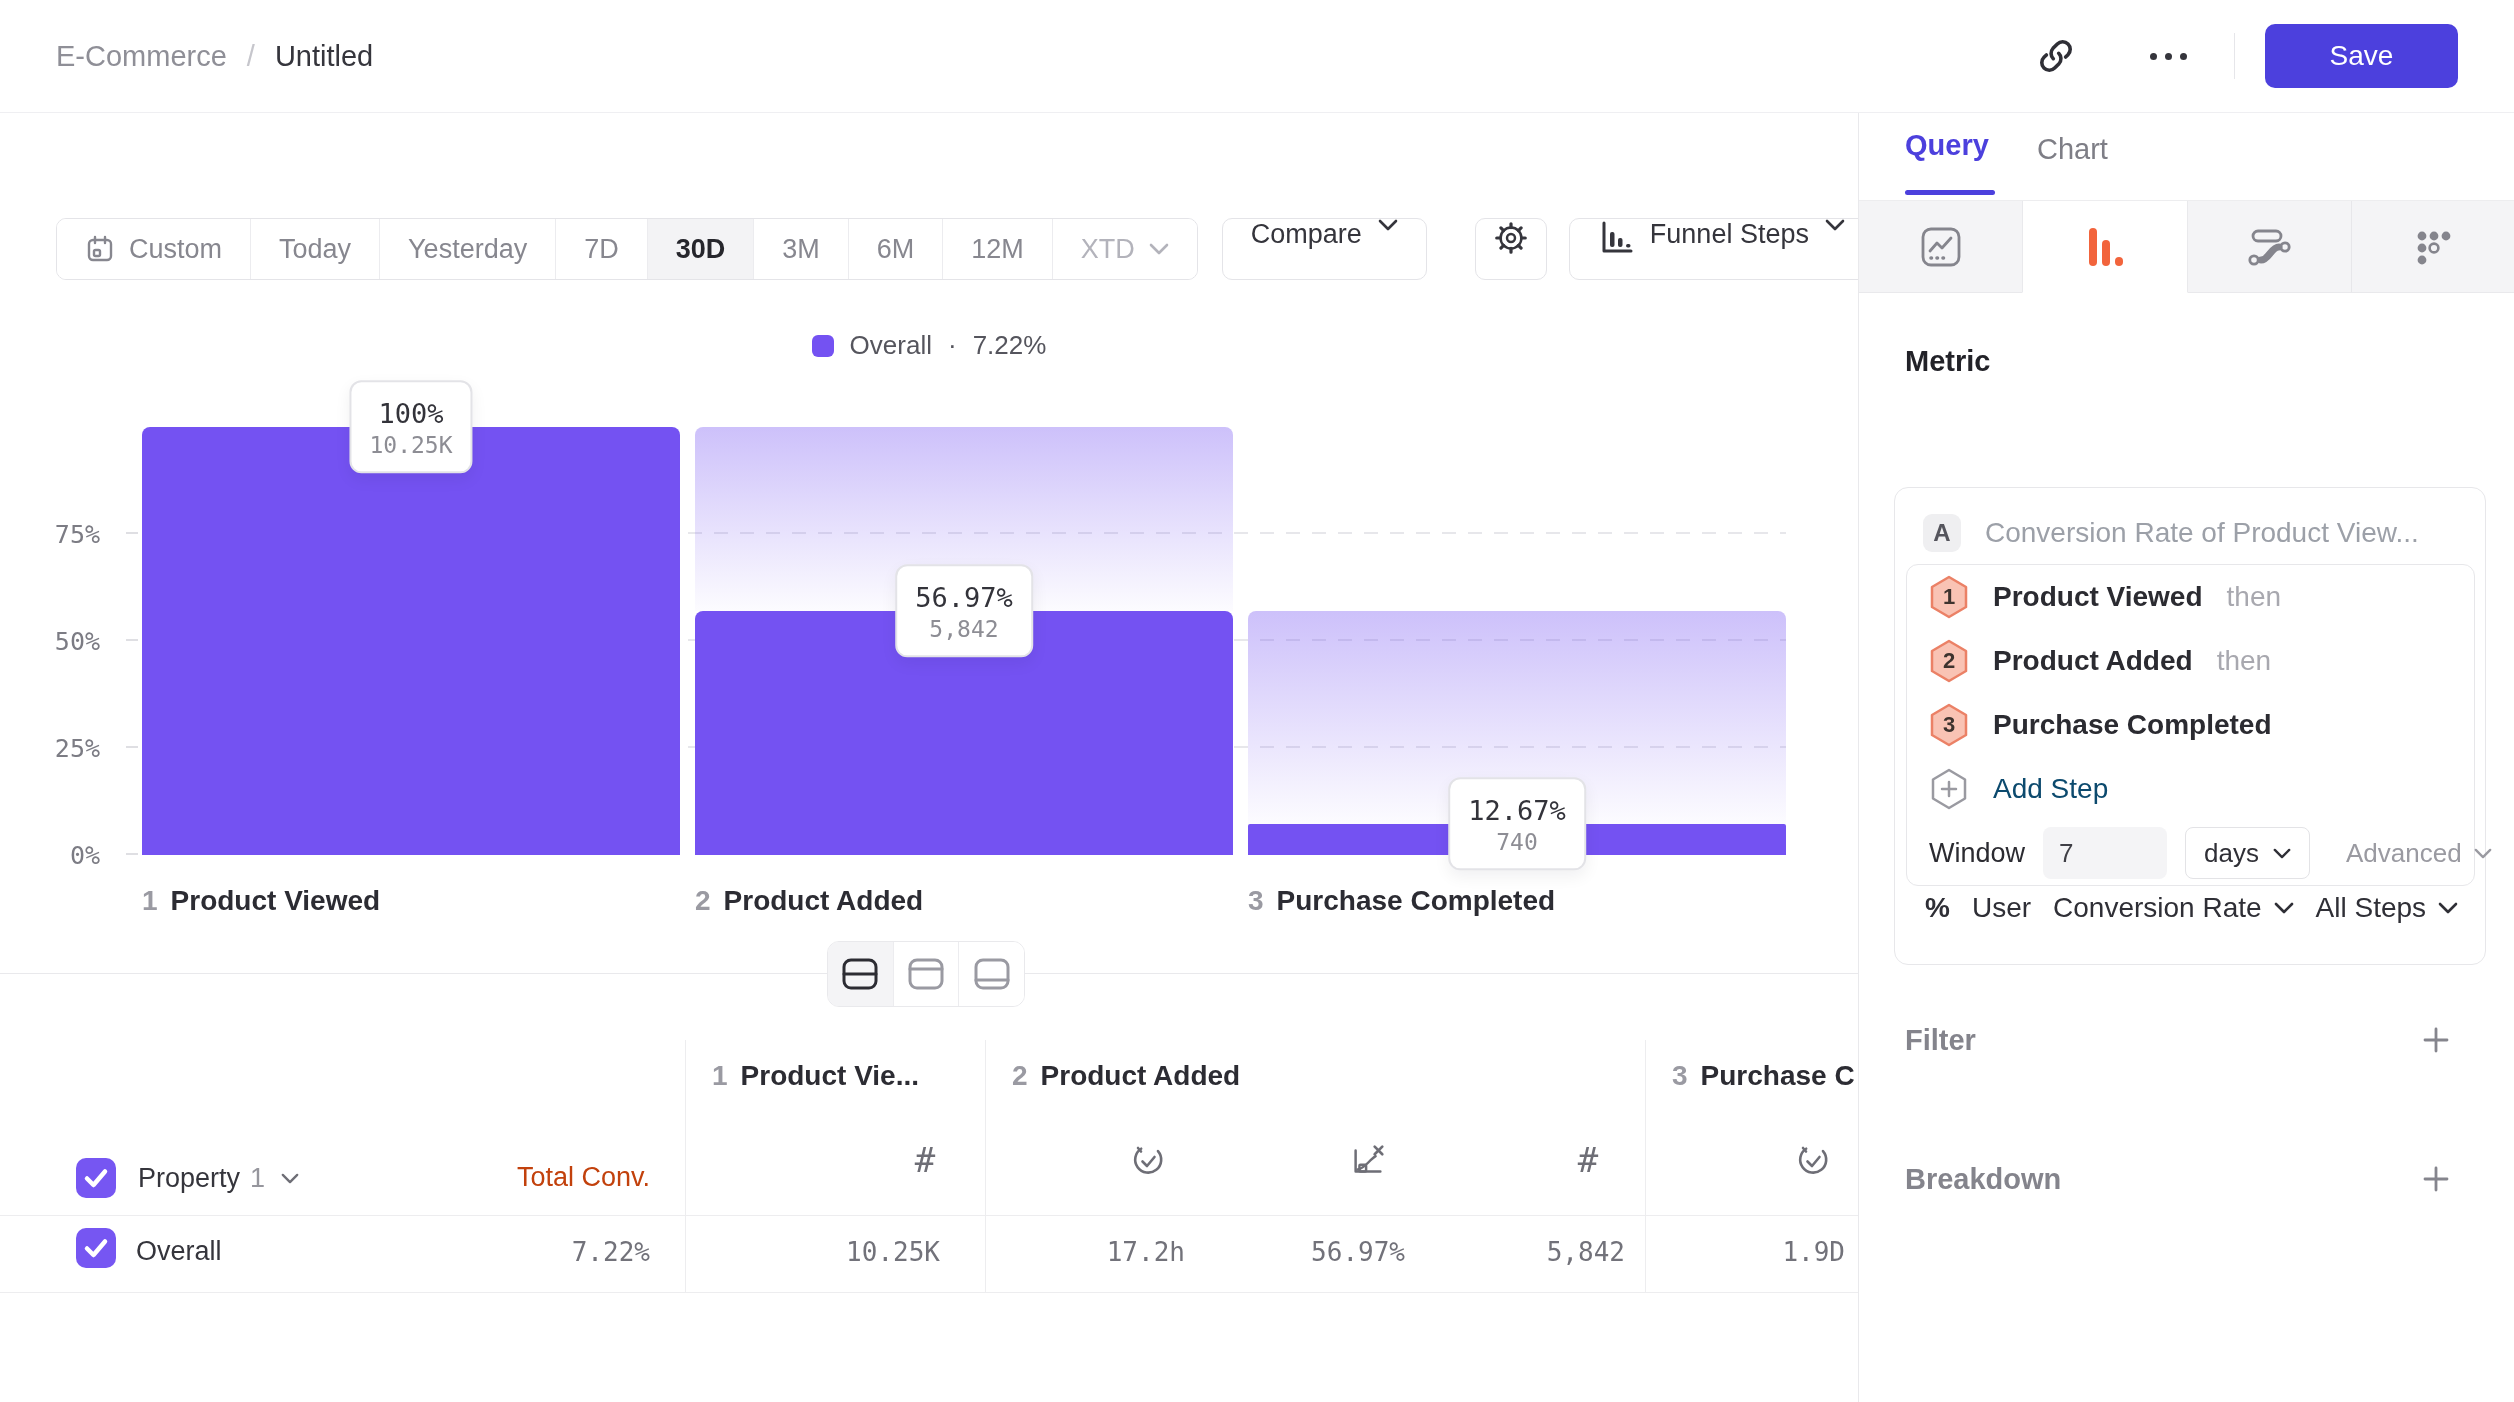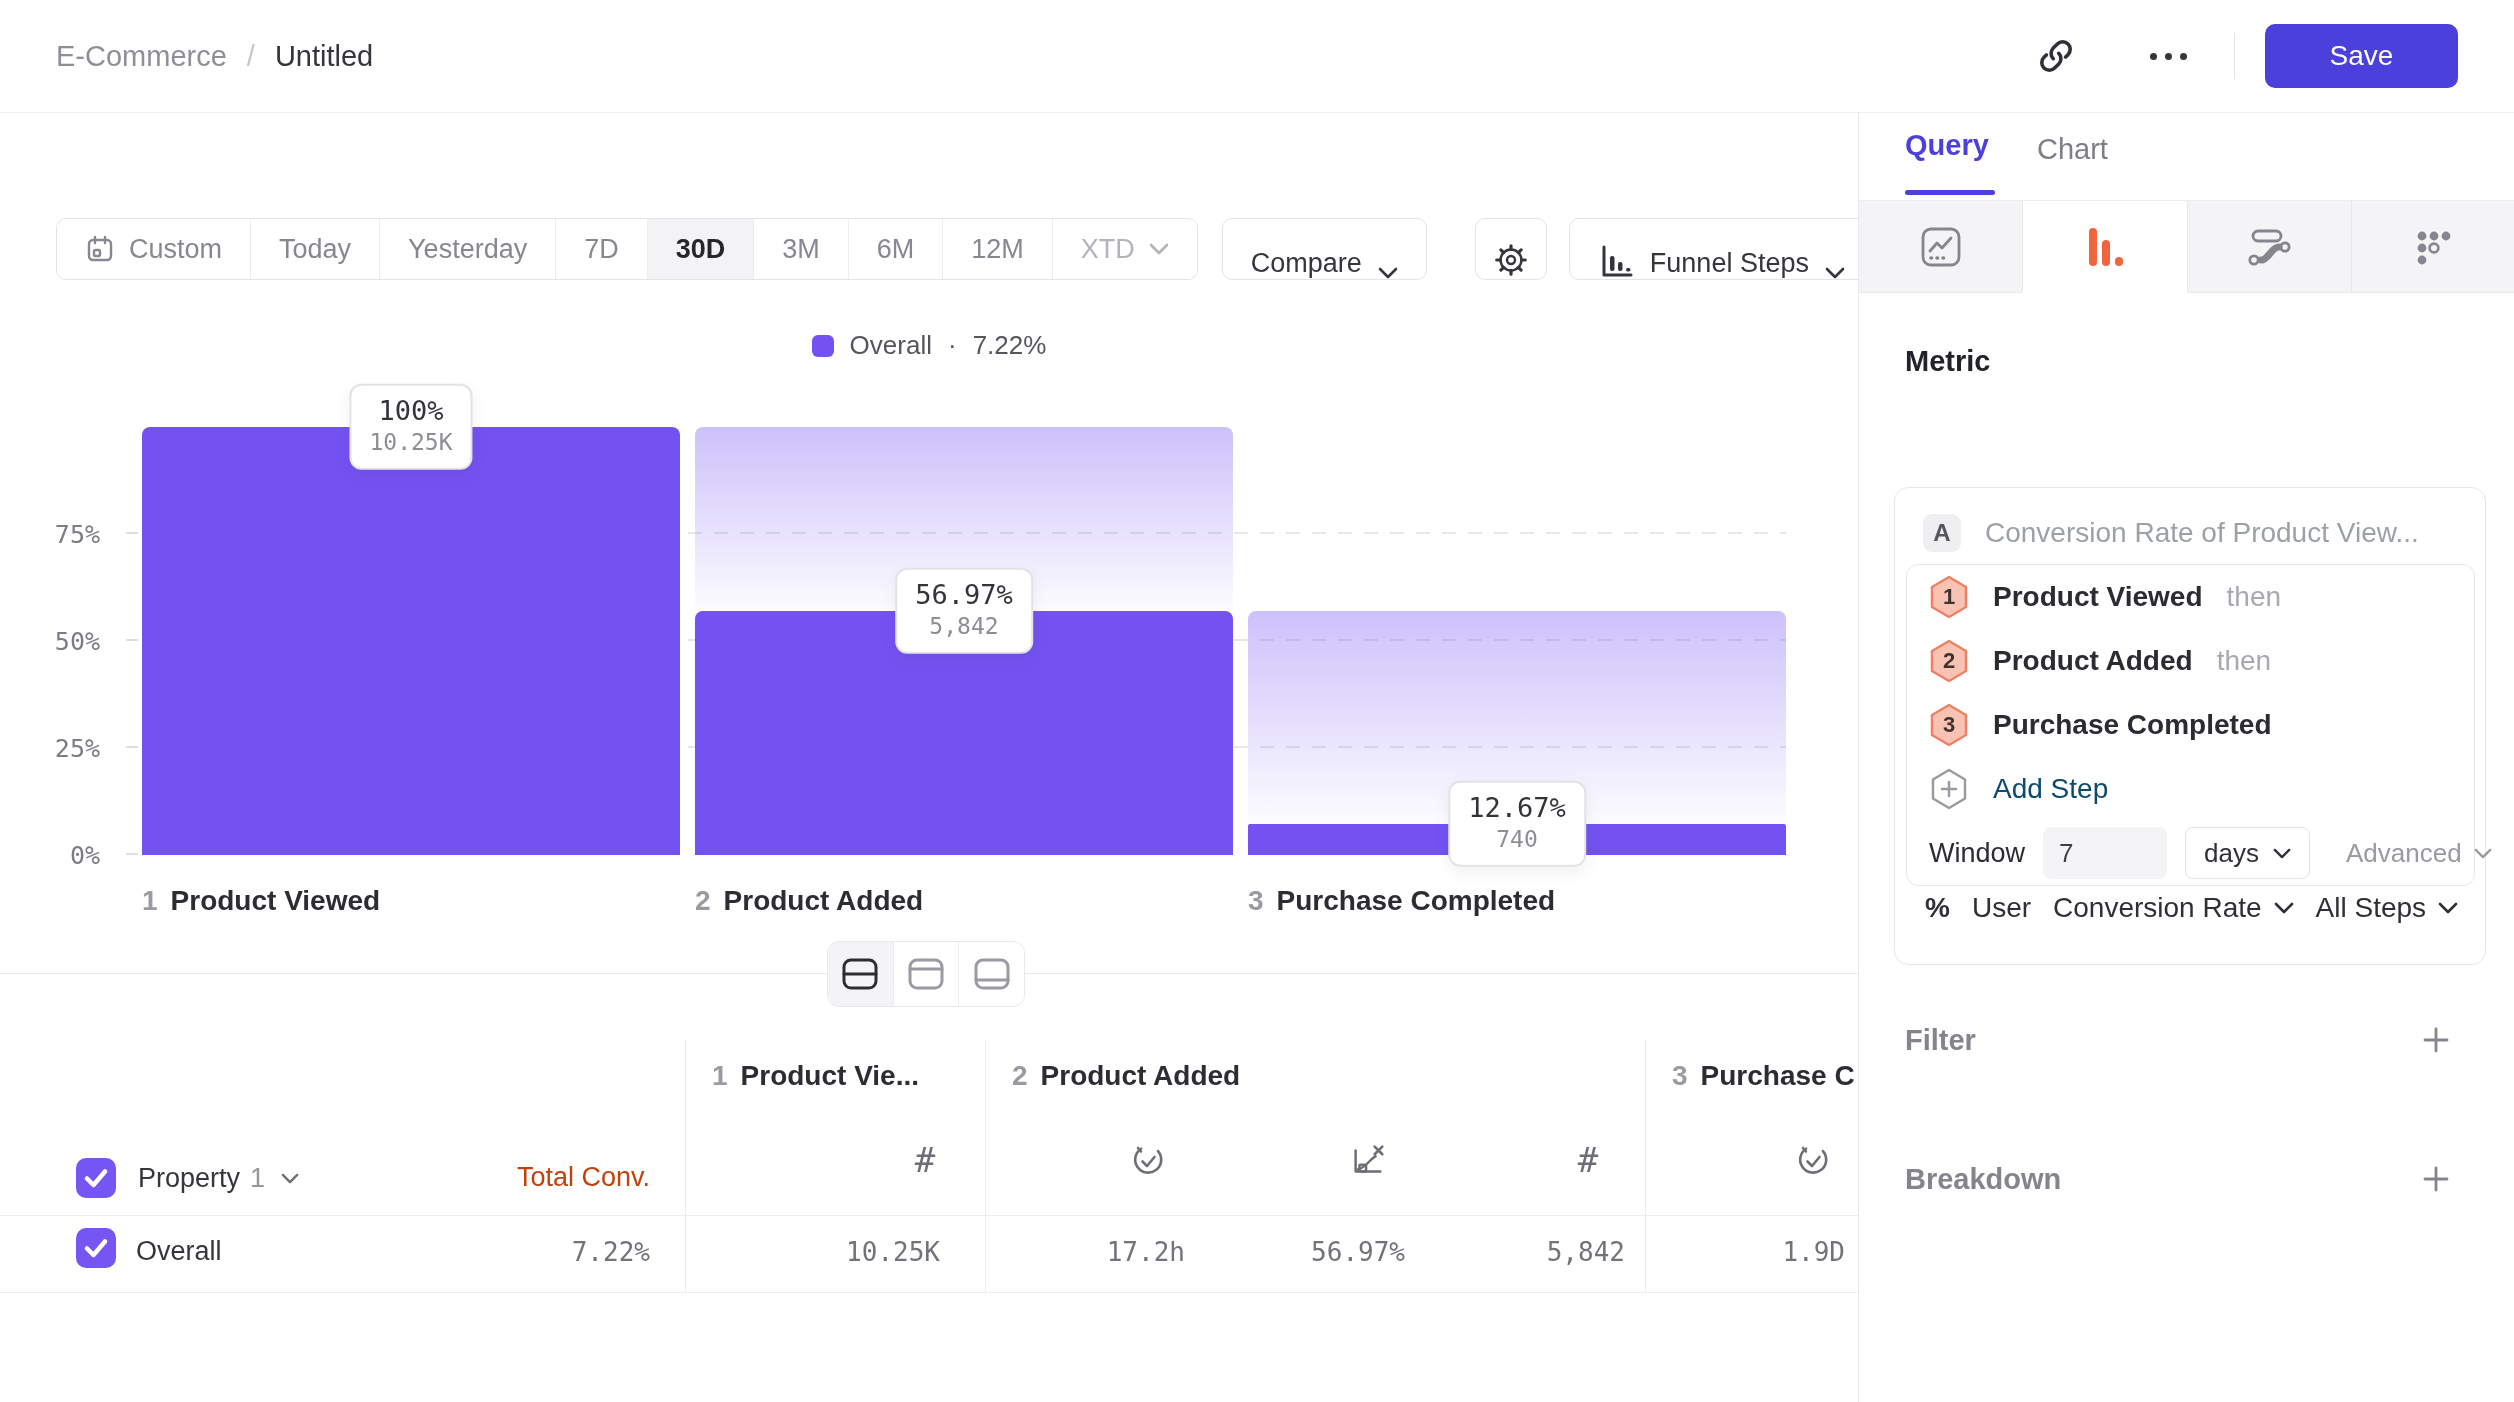--- a/index.html
+++ b/index.html
@@ -23,21 +23,21 @@
             font-size:28px;display:flex;align-items:center;justify-content:center;border:none;cursor:pointer}
 
   
   .range-bar{position:absolute;left:56px;top:218px;display:flex;align-items:center;z-index:2}
   .range-group{display:flex;border:1px solid #E4E4E8;border-radius:10px;overflow:hidden;background:#fff}
   .range-btn{display:flex;align-items:center;gap:14px;height:60px;padding:0 28px;font-size:27px;color:#87878F;
              border-right:1px solid #ECECEF;background:#fff;cursor:pointer;white-space:nowrap}
   .range-btn:last-child{border-right:none}
   .range-btn.active{background:#F3F3F5;color:#26262C;font-weight:600}
   .range-btn.muted{color:#B3B3BB}
-  .pill-btn{display:flex;align-items:flex-end;gap:16px;height:62px;padding:0 28px;border:1px solid #E4E4E8;
+  .pill-btn{display:flex;align-items:flex-start;gap:16px;height:62px;padding:0 28px;border:1px solid #E4E4E8;
             border-radius:10px;font-size:27px;color:#35353C;background:#fff;cursor:pointer;white-space:nowrap}
   .chev{flex:none}
 
   
   .legend{position:absolute;left:0;top:330px;width:1858px;display:flex;justify-content:center;align-items:center;
           gap:16px;font-size:26px;color:#55555D}
   .legend-swatch{width:22px;height:22px;border-radius:6px;background:var(--bar,#7452F2)}
 
   
   .plot{position:absolute;left:142px;top:427px;width:1644px;height:428px}
@@ -45,21 +45,21 @@
       background:repeating-linear-gradient(90deg,#E7E7EB 0 14px,transparent 14px 26px)}
   .yl{position:absolute;right:calc(100% + 42px);transform:translateY(50%);font-size:25px;color:#7C7C84;
       font-family:"DejaVu Sans Mono",monospace;white-space:nowrap}
   .ytick{position:absolute;left:-16px;width:12px;height:2px;background:#DFDFE3}
   .slot{position:absolute;top:0;bottom:0;width:538px}
   .bar-ghost{position:absolute;left:0;right:0;border-radius:8px 8px 0 0;
              background:linear-gradient(180deg,rgba(116,82,242,.36),rgba(116,82,242,.02))}
   .bar-solid{position:absolute;left:0;right:0;bottom:0;background:var(--bar,#7452F2);border-radius:8px 8px 0 0}
   .slot:nth-child(n) .bar-solid.flat{border-radius:2px 2px 0 0}
   .tip{position:absolute;left:50%;transform:translate(-50%,50%);background:#fff;border:2px solid #E3E3E7;
-       border-radius:12px;padding:8px 18px 10px;text-align:center;box-shadow:0 6px 16px rgba(20,20,40,.06);z-index:3;min-width:118px}
+       border-radius:12px;padding:15px 18px 10px;text-align:center;box-shadow:0 6px 16px rgba(20,20,40,.06);z-index:3;min-width:118px}
   .tip-pct{font-size:27px;color:#33333A;font-family:"DejaVu Sans Mono",monospace;line-height:1.25}
   .tip-val{font-size:23px;color:#8D8D94;font-family:"DejaVu Sans Mono",monospace;line-height:1.3}
   .xlab{position:absolute;top:calc(100% + 30px);left:0;font-size:28px;font-weight:600;color:#2C2C33;
         display:flex;gap:13px;white-space:nowrap}
   .xlab .num{color:#9A9AA2}
 
   
   .mid-divider{position:absolute;left:0;top:973px;width:1858px;height:1px;background:#E9E9EC}
   .seg{position:absolute;left:827px;top:941px;width:198px;height:66px;background:#fff;border:1px solid #E9E9EC;
        border-radius:12px;display:flex;z-index:2;overflow:hidden}

